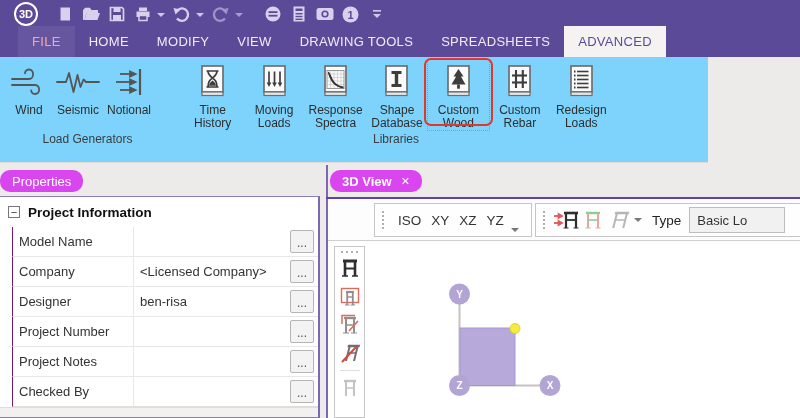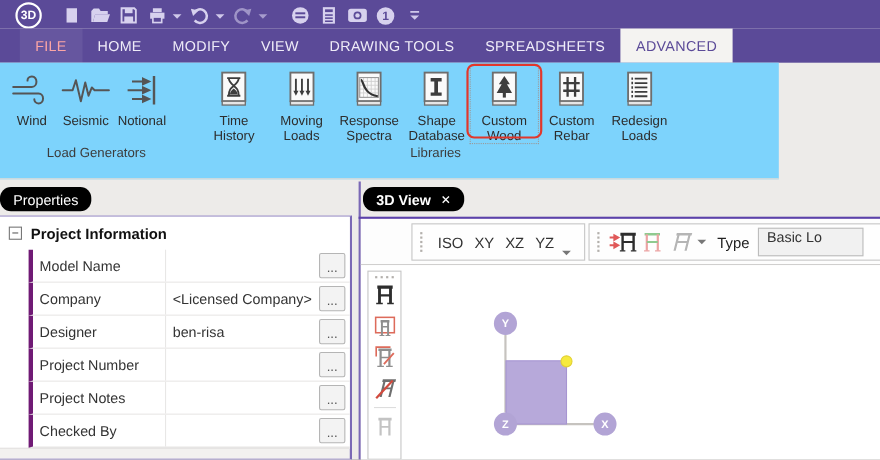--- a/index.html
+++ b/index.html
@@ -58,39 +58,39 @@
     font-size:12px; color:#2d2d2d; text-align:center; line-height:13px;
     max-width:62px; margin-top:2px;
   }
   .rbtn.focused { outline:1px dotted #9a9a9a; }
   .annotation {
     position:absolute; left:-4px; right:-4px; top:-2px; bottom:4px;
     border:2px solid #e2372b; border-radius:7px; pointer-events:none;
   }
   
   .ptab {
-    position:absolute; height:22px; background:#000000; color:#fff;
+    position:absolute; height:22px; background:#d946ef; color:#fff;
     display:flex; align-items:center; padding:0 12px; font-size:13px;border-radius:10px;
   }
   .props-panel {
     position:absolute; left:0; top:196px; width:320px; height:222px;
     background:#f2f1ef; border:1px solid #8a7cc0; border-left:none;
     border-right:2px solid #7a68b5;
   }
   .props-content { background:#fff; border-bottom:1px solid #e0dedd; }
   .sec-header { display:flex; align-items:center; height:30px; padding-left:8px; }
   .expander {
     width:12px; height:12px; border:1px solid #777; background:#fff;
     font-size:11px; line-height:10px; text-align:center; color:#333; flex:0 0 auto;
   }
   .sec-title { font-weight:bold; font-size:13.5px; color:#111; margin-left:8px; }
   .prow {
     display:grid; grid-template-columns:120px 1fr 30px; height:30px;
-    margin-left:26px; border-bottom:1px solid #e8e7e6; align-items:center;
-    border-left:4px solid #701a75;
+    margin-left:12px; border-bottom:1px solid #e8e7e6; align-items:center;
+    border-left:1px solid #701a75;
   }
   .prow .plabel { padding-left:6px; color:#333; }
   .prow .pvalue { border-left:1px solid #e8e7e6; height:100%; display:flex; align-items:center; padding-left:6px; color:#333; overflow:hidden; white-space:nowrap; }
   .dots-btn {
     width:24px; height:23px; background:#f3f3f3; border:1px solid #b5b5b5;
     border-radius:2px; color:#555; font-size:12px; line-height:8px;
     display:flex; align-items:flex-end; justify-content:center; padding-bottom:5px;
     margin-left:2px; cursor:default;
   }
   
@@ -108,21 +108,21 @@
   .grip-v i { width:2px; height:2px; background:#b3b0ac; }
   .grip-h { display:flex; gap:3px; margin:4px 0 2px 0; }
   .grip-h i { width:2px; height:2px; background:#b3b0ac; }
   .tbtn { font-size:13.5px; color:#333; padding:0 5px; cursor:default; }
   .caret-dn { width:0; height:0; border-left:4px solid transparent; border-right:4px solid transparent;
     border-top:4px solid #777; }
   .split-caret { align-self:flex-end; margin:0 0 4px 2px; }
   .type-label { font-size:13.5px; color:#222; margin:0 8px 0 10px; }
   .type-select {
     width:96px; height:26px; background:#f1f1f1; border:1px solid #bdbdbd;
-    display:flex; padding-left:7px; font-size:13px; color:#333;
+    display:flex; align-items:center; padding-left:7px; font-size:13px; color:#333;
     white-space:nowrap; overflow:hidden;
   }
   .viewport {
     position:absolute; left:328px; top:241px; width:472px; height:177px; background:#fff;
   }
   .vtoolbar {
     position:absolute; left:6px; top:5px; width:31px; height:172px;
     background:#fff; border:1px solid #c6c6c6; display:flex; flex-direction:column;
     align-items:center; overflow:hidden;
   }

